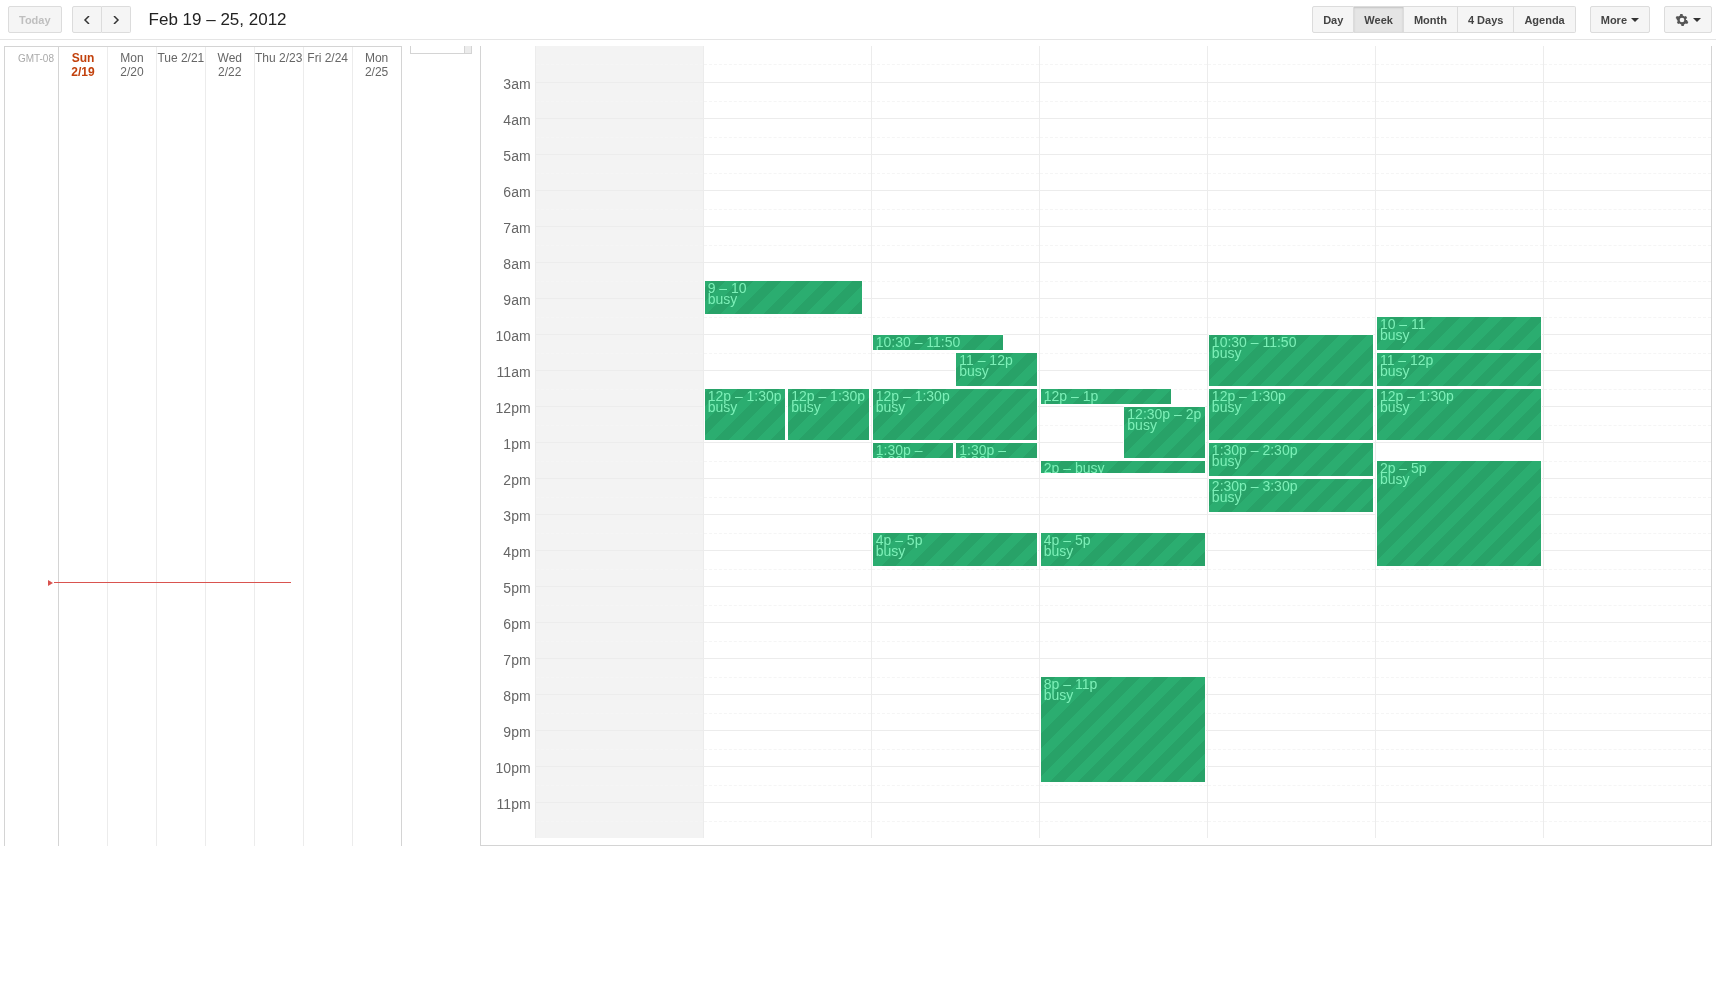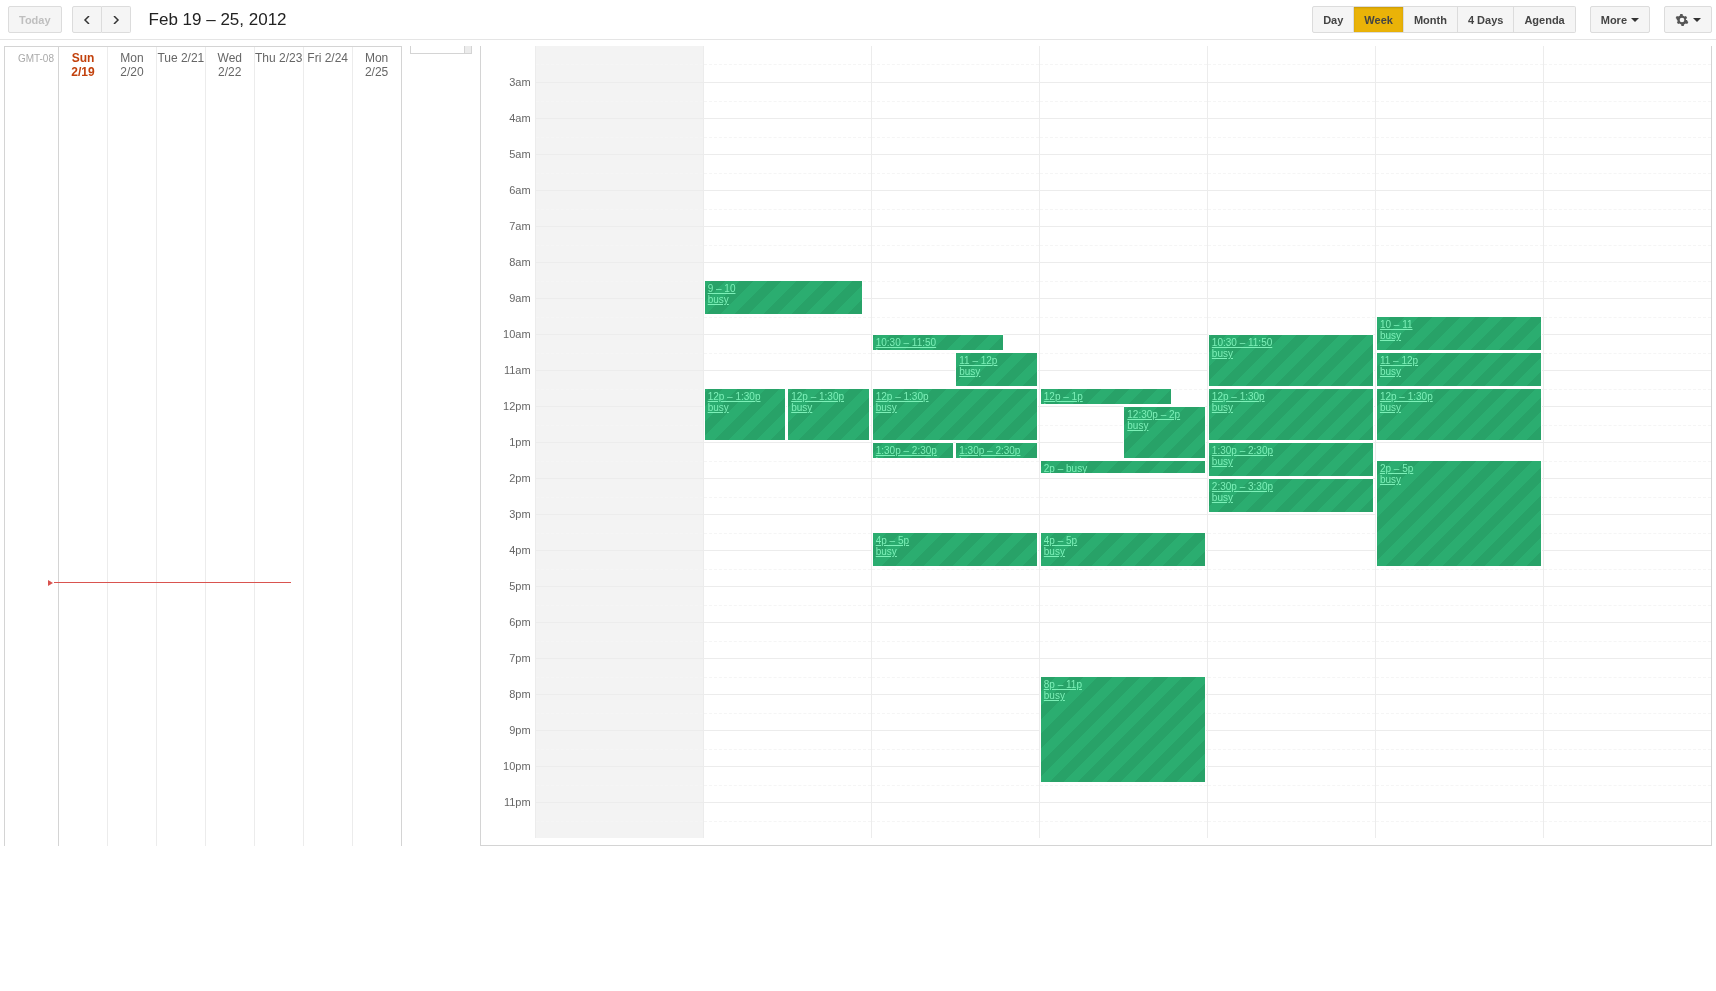--- a/index.html
+++ b/index.html
@@ -26,21 +26,21 @@
     align-items: center;
     justify-content: center;
     cursor: pointer;
     margin-left: 4px;
   }
   .btn.disabled { color: #bfbfbf; cursor: default; }
   .btn-group { display: inline-flex; margin-left: 10px; }
   .btn-group .btn { margin: 0; border-radius: 0; border-left-width: 0; }
   .btn-group .btn:first-child { border-radius: 2px 0 0 2px; border-left-width: 1px; }
   .btn-group .btn:last-child  { border-radius: 0 2px 2px 0; }
-  .btn.active { background: #eab308; box-shadow: inset 0 1px 2px rgba(0,0,0,.15); }
+  .btn.active { background: #e5e5e5; box-shadow: inset 0 1px 2px rgba(0,0,0,.15); }
   .date-range { margin-left: 18px; font-size: 17px; color: #222; }
   .spacer { flex: 1; }
 
   .chevron-icon { width: 8px; height: 8px; }
   .caret-down-icon { width: 0; height: 0; border-left: 4px solid transparent; border-right: 4px solid transparent; border-top: 4px solid #333; margin-left: 4px; }
   .gear-icon { width: 14px; height: 14px; }
 
   
   .calendar { display: flex; flex-direction: row; height: 800px; overflow: hidden; margin-top: 6px; }
 
@@ -52,21 +52,21 @@
 
   .allday-row { display: flex; border: 1px solid #d4d4d4; border-top: none; margin: 0 4px; height: 8px; }
   .allday-row .gutter { width: 54px; border-right: 1px solid #d4d4d4; }
   .allday-row .daycol { flex: 1; border-right: 1px solid #ececec; }
   .allday-row .daycol:last-child { border-right: none; }
   .allday-row .daycol.today { background: #efefef; }
 
   .scroll { flex: 1; overflow-y: auto; margin: 0 4px; border: 1px solid #d4d4d4; border-top: none; }
   .grid-body { display: flex; position: relative; }
   .hour-gutter { width: 54px; flex: none; }
-  .hour-gutter .hr { height: 36px; border-top: 1px solid transparent; text-align: right; padding-right: 4px; color: #666; font-size: 11px; position: relative; top: -7px; }
+  .hour-gutter .hr { height: 36px; border-top: 1px solid transparent; text-align: right; padding-right: 4px; color: #666; font-size: 14px; position: relative; top: -7px; }
   .hour-gutter .hr:first-child { border-top: none; top: 0; }
 
   .day { flex: 1; position: relative; border-left: 1px solid #ececec; }
   .day.today { background: #f3f3f3; }
   .hr-line { height: 36px; border-top: 1px solid #ececec; position: relative; }
   .hr-line::after {
     content: ""; position: absolute; left: 0; right: 0; top: 50%;
     border-top: 1px dashed #f5f5f5;
   }
   .day .hr-line:first-child { border-top: none; }
@@ -76,27 +76,26 @@
 
   .event {
     position: absolute;
     background: repeating-linear-gradient(
       -45deg,
       #28a268 0px, #28a268 10px,
       #2bad70 10px, #2bad70 20px
     );
     border: 1px solid #fff;
     color: #7df0b8;
-    font-size: 10px;
+    font-size: 14px;
     line-height: 11px;
     padding: 2px 3px;
     overflow: hidden;
     cursor: pointer;
     border-radius: 1px;
-    text-decoration: underline;
   }
   .event .evt-time { display: block; }
   .event .evt-title { display: block; }
 </style>
 </head>
 <body>
 
 <div class="toolbar">
   <button class="btn disabled">Today</button>
 

